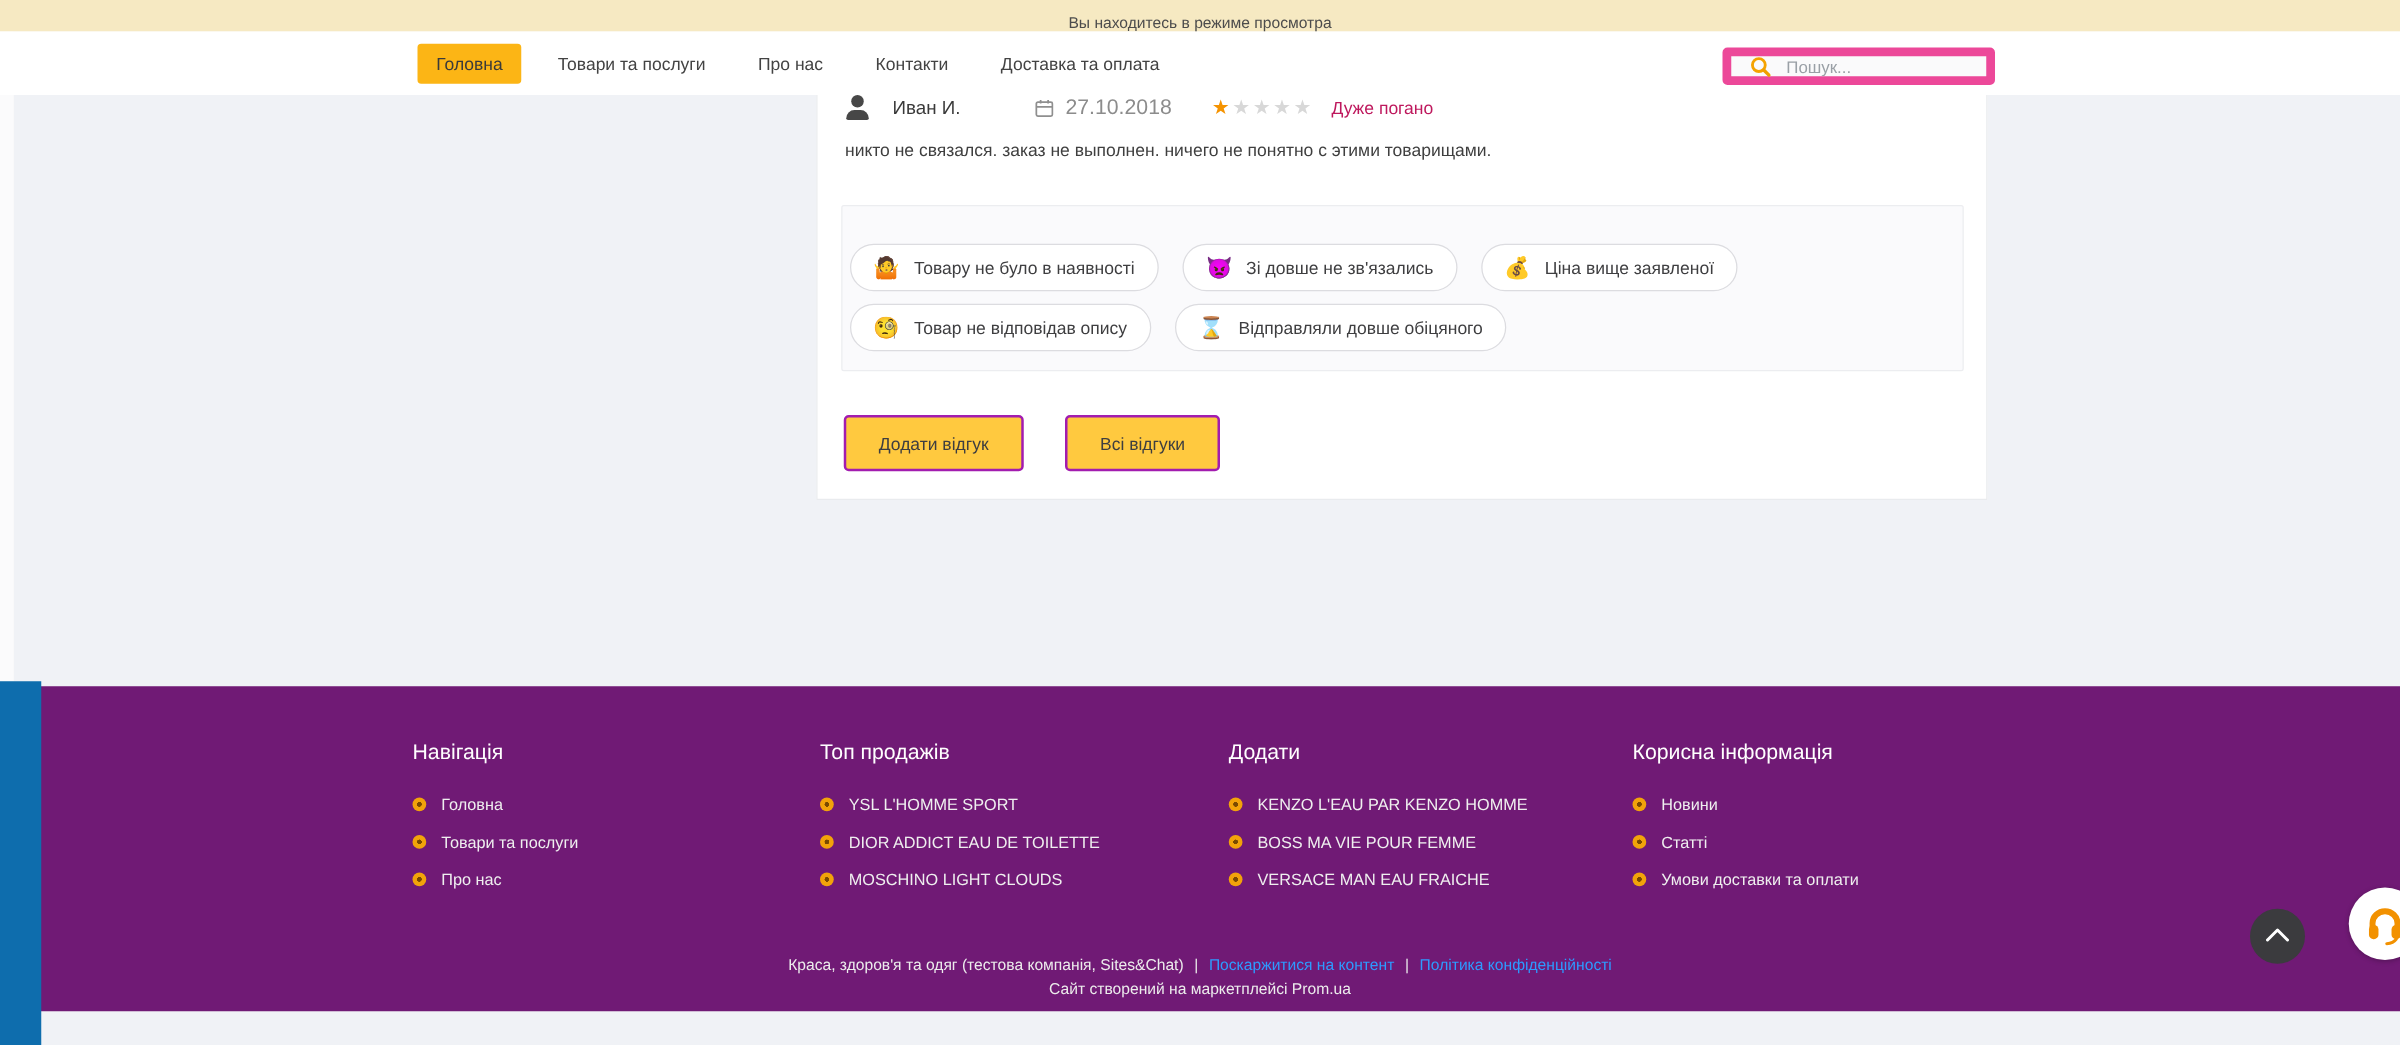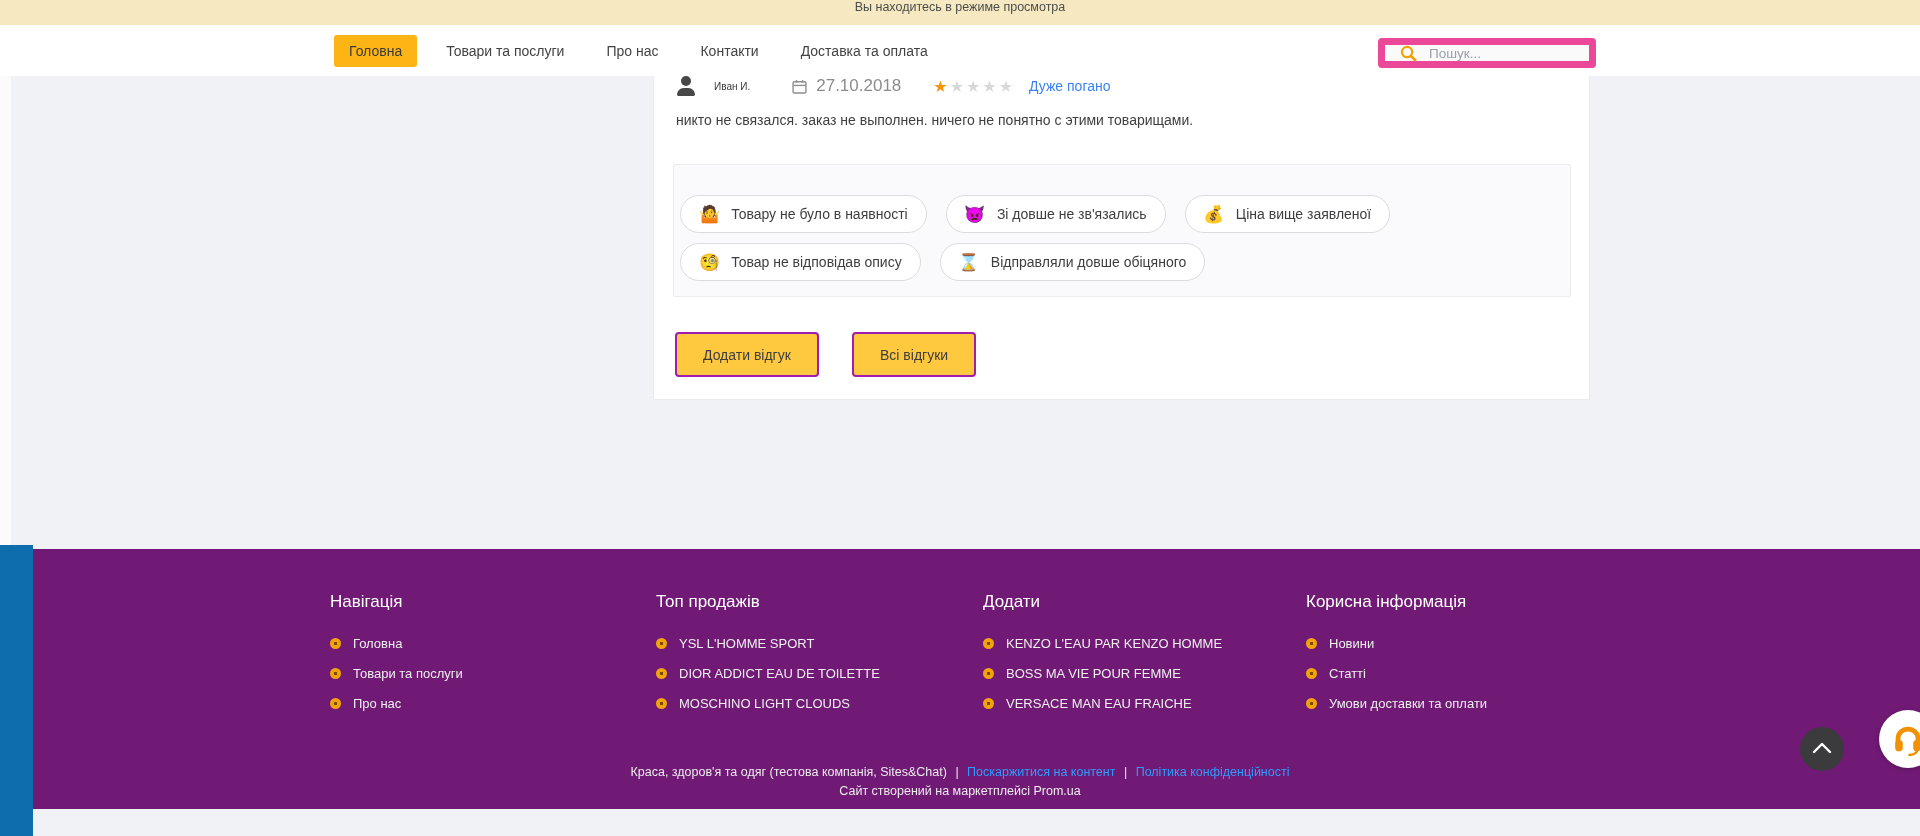--- a/index.html
+++ b/index.html
@@ -1,21 +1,21 @@
 <!DOCTYPE html>
 <html><head>
 <meta charset="utf-8">
 <style>
   html,body{margin:0;padding:0;}
   body{font-family:"Liberation Sans", sans-serif; background:#dfe1e5;}
   .stage{position:relative;width:1920px;height:836px;overflow:hidden;background:#F0F2F6;}
 
   
   .banner{position:absolute;left:0;top:0;width:1920px;height:25px;background:#F6E9C2;
-    z-index:25;display:flex;align-items:flex-start;justify-content:center;
+    z-index:25;display:flex;align-items:flex-end;justify-content:center;
     font-size:12.5px;color:#4C4C4C;}
 
   
   .navbar{position:absolute;left:0;top:25px;width:1920px;height:51px;background:#ffffff;z-index:20;}
   .menu{position:absolute;left:330px;top:0;height:51px;display:flex;align-items:center;}
   .nav-item{font-size:14px;color:#434343;margin:0 21px;cursor:pointer;white-space:nowrap;}
   .nav-item.active{background:#FCB515;color:#3A3A3A;padding:8px 15px;border-radius:3px;margin:0 8px 0 4px;}
   .search{position:absolute;left:1378px;top:13px;width:218px;height:30px;background:#FAFAFB;
     border:7px solid #ec4899;border-radius:4px;display:flex;align-items:center;box-sizing:border-box;padding:0 8px;}
   .search svg{flex:0 0 auto;margin:0 9px 0 6px;}
@@ -27,26 +27,26 @@
   .noise-strip{position:absolute;left:0;top:25px;width:11px;height:520px;background:#FBFBFC;z-index:8;}
   .blue-strip{position:absolute;left:0;top:545px;width:33px;height:291px;background:#0E6DAD;z-index:30;}
 
   
   .card{position:absolute;left:653px;top:62px;width:937px;height:338px;background:#fff;
     border:1px solid #E9EBEE;box-sizing:border-box;z-index:5;}
   .review-head{position:absolute;left:22px;top:10px;height:26px;display:flex;align-items:center;}
   .avatar{width:20px;height:20px;position:relative;margin-right:18px;flex:0 0 auto;}
   .avatar .head{position:absolute;top:0;left:5px;width:10px;height:10px;border-radius:50%;background:#474747;}
   .avatar .bod{position:absolute;bottom:0;left:1px;width:18px;height:8px;border-radius:9px 9px 2px 2px;background:#474747;}
-  .rev-author{font-size:10px;color:#3A3A3A;margin-right:42px;}
+  .rev-author{font-size:15px;color:#3A3A3A;margin-right:60px;}
   .cal-icon{margin-right:9px;display:inline-flex;}
   .rev-date{font-size:17px;color:#8C8C8C;margin-right:32px;}
   .stars{font-size:16px;letter-spacing:2px;margin-right:14px;white-space:nowrap;}
   .star{color:#D8D8D8;} .star.filled{color:#F59300;}
-  .rating-label{font-size:14px;color:#3b82f6;}
+  .rating-label{font-size:14px;color:#be185d;}
   .review-text{position:absolute;left:22px;top:49px;margin:0;font-size:14px;color:#3F3F3F;line-height:16px;}
 
   .tags-panel{position:absolute;left:19px;top:101px;width:898px;height:133px;background:#FAFAFC;
     border:1px solid #ECEDF0;border-radius:2px;box-sizing:border-box;
     padding:30px 10px 0 6px;display:flex;flex-wrap:wrap;align-content:flex-start;}
   .chip{height:38px;box-sizing:border-box;display:flex;align-items:center;background:#fff;
     border:1px solid #DCDCE0;border-radius:19px;padding:0 18px;margin:0 19px 10px 0;
     font-size:14px;color:#3E3E40;cursor:pointer;white-space:nowrap;}
   .chip .emoji{font-size:17px;margin-right:11px;line-height:1;}
 

